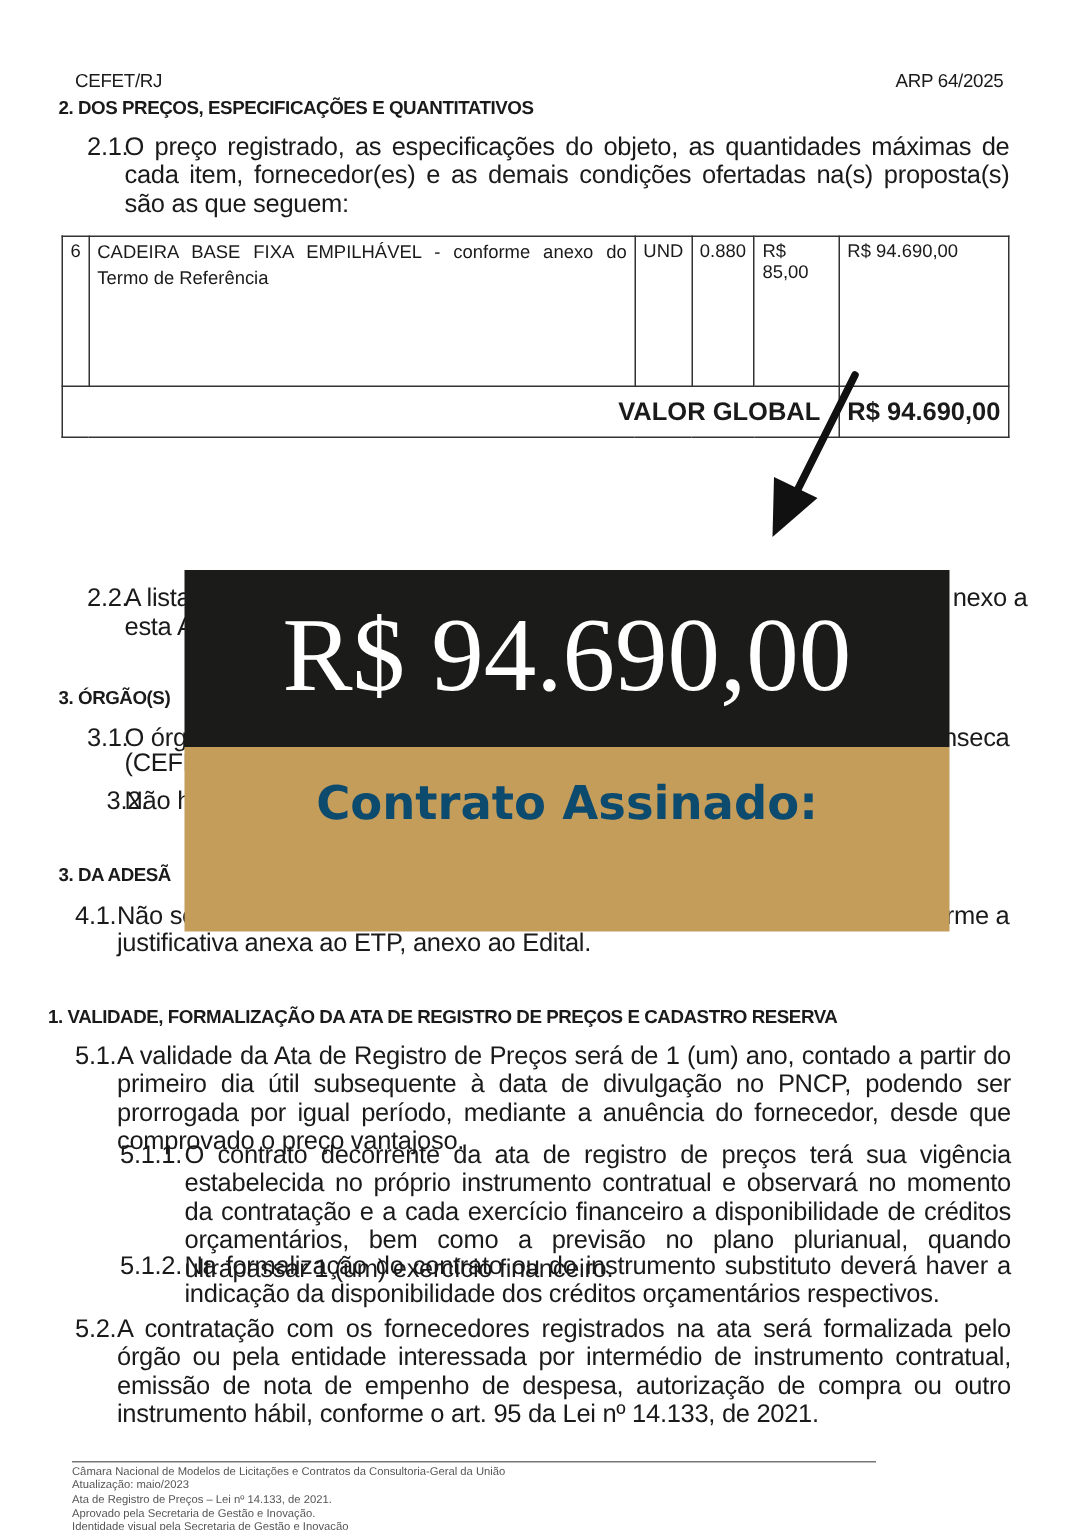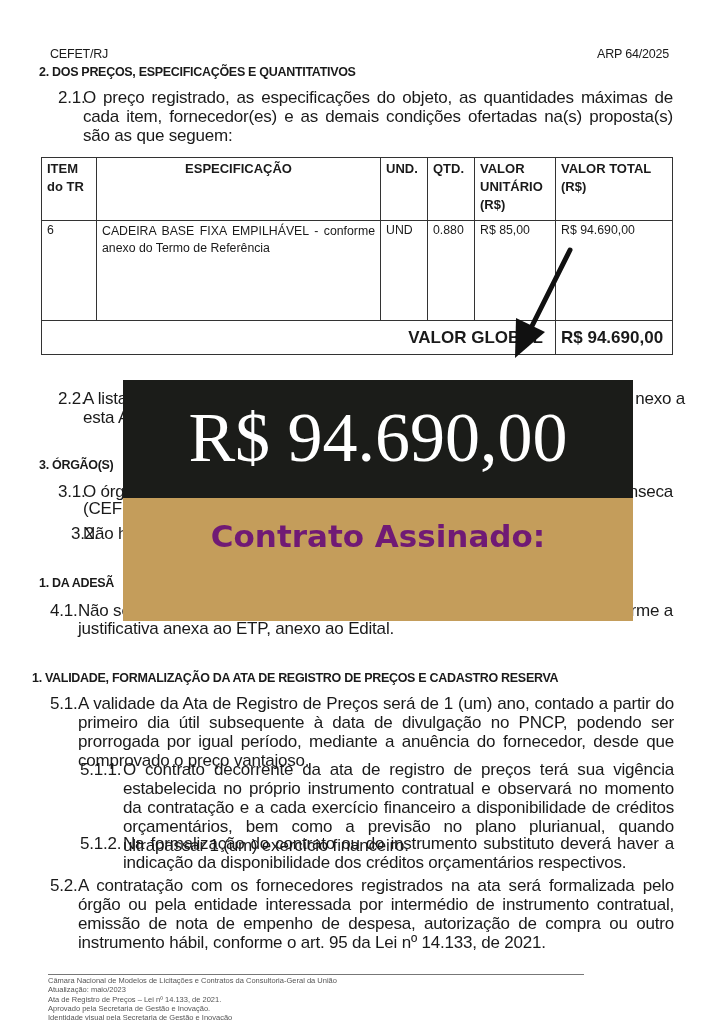--- a/index.html
+++ b/index.html
@@ -10,46 +10,38 @@
   .h2 { font-weight:bold; font-size:12.5px; letter-spacing:-0.3px; }
   .p { font-size:17px; line-height:19px; text-align:justify; text-align-last:left; letter-spacing:-0.2px; }
   .num { position:absolute; left:0; }
   table.tr { position:absolute; left:41px; top:157px; width:632px; border-collapse:collapse; font-size:12.3px; }
   table.tr td, table.tr th { border:1px solid #333; vertical-align:top; padding:2px 5px; }
   table.tr th { font-weight:bold; text-align:left; font-size:13px; line-height:18px; }
   .overlay-top { position:absolute; left:123px; top:380px; width:510px; height:118px; background:#1b1c19; }
   .overlay-bot { position:absolute; left:123px; top:498px; width:510px; height:123px; background:#c49d5b; }
   .big { position:absolute; left:0; right:0; top:10px; text-align:center; color:#fff;
          font-family:"Liberation Serif", serif; font-size:70px; line-height:96px; }
-  .sub { position:absolute; left:0; right:0; top:16px; text-align:center; color:#701a75;
+  .sub { position:absolute; left:0; right:0; top:16px; text-align:center; color:#0c4a6e;
          font-family:"DejaVu Sans", sans-serif; font-weight:bold; font-size:31px; line-height:44px; }
   .foot { font-size:7.5px; line-height:9.3px; color:#555; }
 </style>
 </head>
 <body>
 
 <div class="abs hdr" style="left:50px">CEFET/RJ</div>
 <div class="abs hdr" style="right:52px">ARP 64/2025</div>
 
 <div class="abs h2" style="left:39px; top:65px;">2.  DOS PREÇOS, ESPECIFICAÇÕES E QUANTITATIVOS</div>
 <div class="abs p" style="left:58px; top:88px; width:615px;">
   <span class="num">2.1.</span>
   <div style="margin-left:25px">O preço registrado, as especificações do objeto, as quantidades máximas de cada item, fornecedor(es) e as demais condições ofertadas na(s) proposta(s) são as que seguem:</div>
 </div>
 
 <table class="tr">
   <tbody>
-      <tr>
-    <th style="width:44px; height:58px;">ITEM do TR</th>
-    <th style="width:273px; text-align:center;">ESPECIFICAÇÃO</th>
-    <th style="width:36px;">UND.</th>
-    <th style="width:36px;">QTD.</th>
-    <th style="width:70px;">VALOR UNITÁRIO (R$)</th>
-    <th>VALOR TOTAL (R$)</th>
-  </tr>
   <tr style="height:100px;">
     <td>6</td>
     <td style="text-align:justify; line-height:17px;">CADEIRA BASE FIXA EMPILHÁVEL - conforme anexo do Termo de Referência</td>
     <td>UND</td>
     <td>0.880</td>
     <td>R$ 85,00</td>
     <td>R$ 94.690,00</td>
   </tr>
   <tr style="height:34px;">
     <td colspan="5" style="text-align:right; font-weight:bold; font-size:17px; vertical-align:middle; padding-right:12px;">VALOR GLOBAL</td>
@@ -64,21 +56,21 @@
 <div class="abs p" style="right:36px; top:389px;">nexo a</div>
 
 <div class="abs h2" style="left:39px; top:458px;">3.  ÓRGÃO(S)</div>
 <div class="abs p" style="left:58px; top:482px;">3.1.</div>
 <div class="abs p" style="left:83px; top:482px;">O órgã</div>
 <div class="abs p" style="left:83px; top:499px;">(CEFE</div>
 <div class="abs p" style="right:48px; top:482px;">onseca</div>
 <div class="abs p" style="left:42px; top:524px;margin-left:29px;">3.2.</div>
 <div class="abs p" style="left:83px; top:524px;">Não ha</div>
 
-<div class="abs h2" style="left:39px; top:576px;">1.  DA ADESÃ</div>
+<div class="abs h2" style="left:39px; top:576px;">3.  DA ADESÃ</div>
 <div class="abs p" style="left:50px; top:601px;">4.1.</div>
 <div class="abs p" style="left:78px; top:601px;">Não se</div>
 <div class="abs p" style="right:48px; top:601px;">orme a</div>
 <div class="abs p" style="left:78px; top:619px;">justificativa anexa ao ETP, anexo ao Edital.</div>
 
 <div class="abs h2" style="left:32px; top:671px;">1.  VALIDADE, FORMALIZAÇÃO DA ATA DE REGISTRO DE PREÇOS E CADASTRO RESERVA</div>
 <div class="abs p" style="left:50px; top:694px; width:624px;">
   <span class="num">5.1.</span>
   <div style="margin-left:28px">A validade da Ata de Registro de Preços será de 1 (um) ano, contado a partir do primeiro dia útil subsequente à data de divulgação no PNCP, podendo ser prorrogada por igual período, mediante a anuência do fornecedor, desde que comprovado o preço vantajoso.</div>
 </div>

